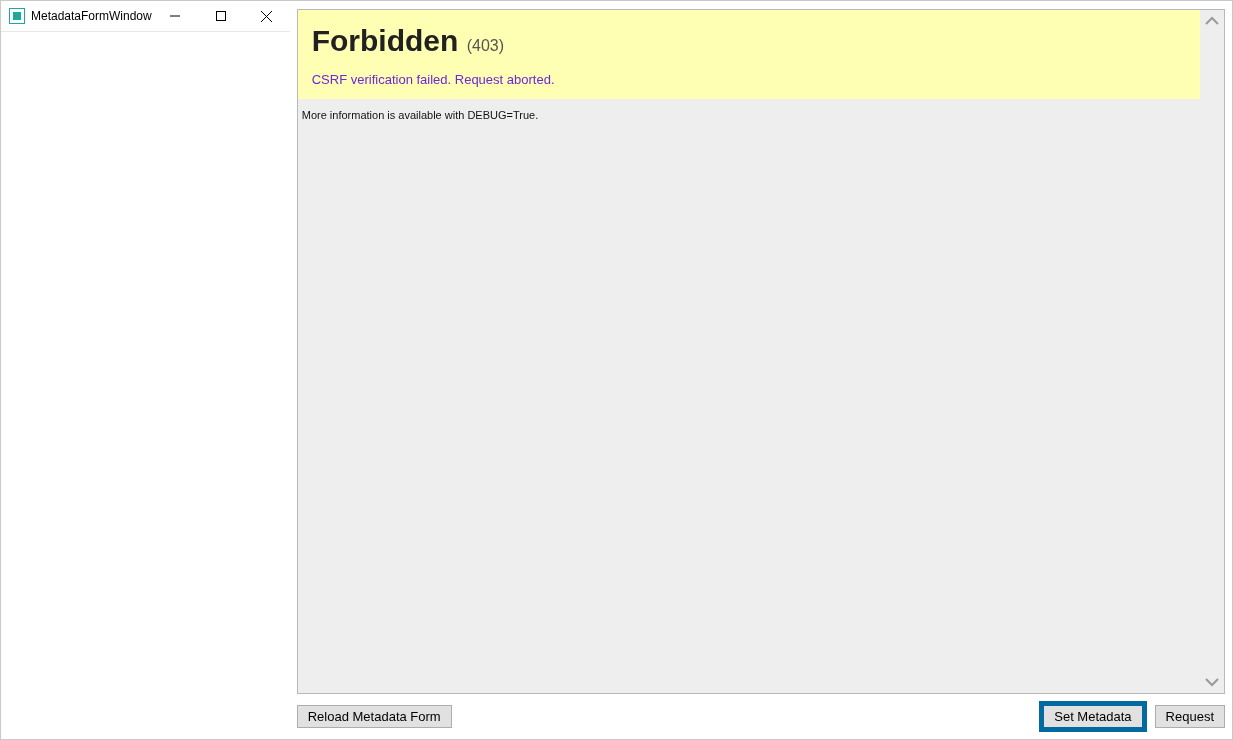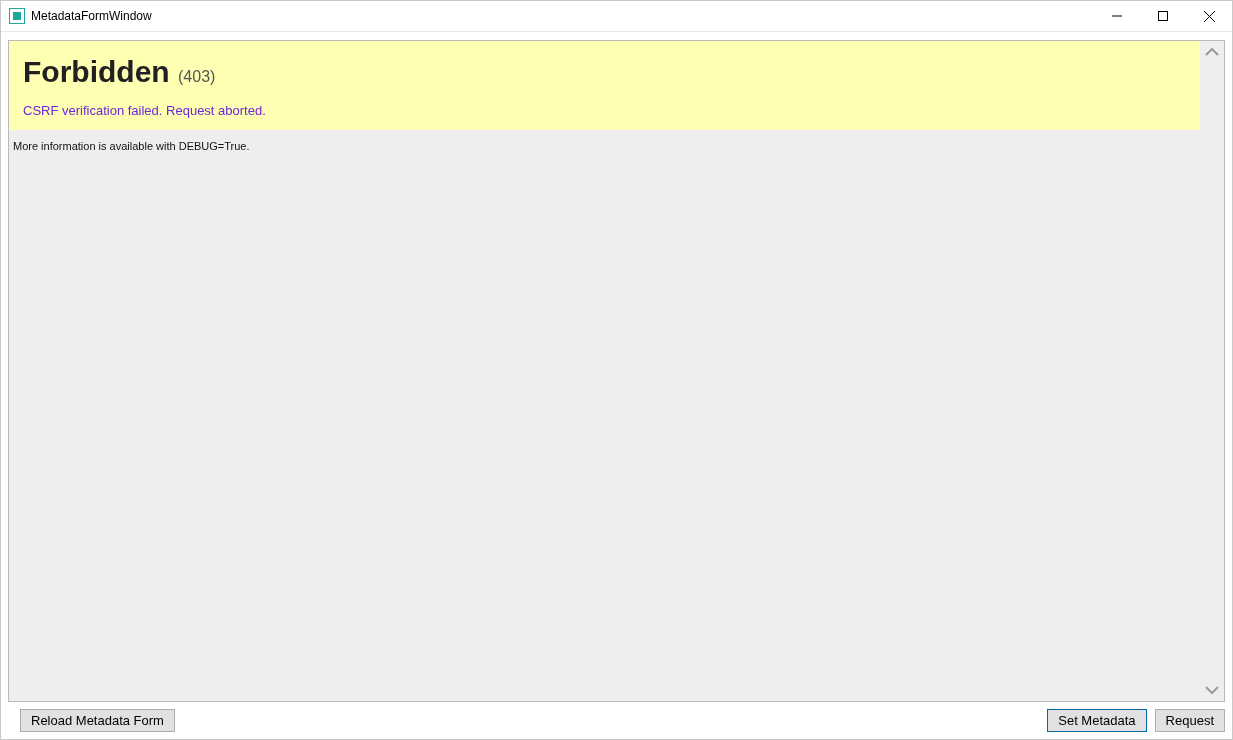--- a/index.html
+++ b/index.html
@@ -5,21 +5,21 @@
   * { box-sizing: border-box; }
   html, body {
     margin: 0; padding: 0;
     width: 1233px; height: 740px;
     font-family: "Segoe UI", Tahoma, Arial, sans-serif;
     background: #ffffff;
     overflow: hidden;
   }
   .window {
     width: 1233px; height: 740px;
-    display: flex; flex-direction: column;
+    display: flex; flex-direction: row;
     border: 1px solid #c9c9c9;
   }
   
   .titlebar {
     height: 31px;
     display: flex; align-items: center;
     background: #ffffff;
     border-bottom: 1px solid #e8e8e8;
   }
   .titlebar-icon {
@@ -121,23 +121,23 @@
   .btn {
     font-family: "Segoe UI", Tahoma, Arial, sans-serif;
     font-size: 13px;
     color: #000;
     background: #e1e1e1;
     border: 1px solid #adadad;
     padding: 3px 10px;
     margin-left: 8px;
     cursor: default;
   }
-  .btn:first-child { margin-left: 12px; }
+  .btn:first-child { margin-left: 0; }
   .btn-default {
-    border: 1px solid #0369a1;
+    border: 5px solid #0369a1;
     background: #e1e1e1;
   }
 </style>
 </head>
 <body>
 
 <div class="window">
 
   <div class="titlebar">
     <span class="titlebar-icon"></span>

